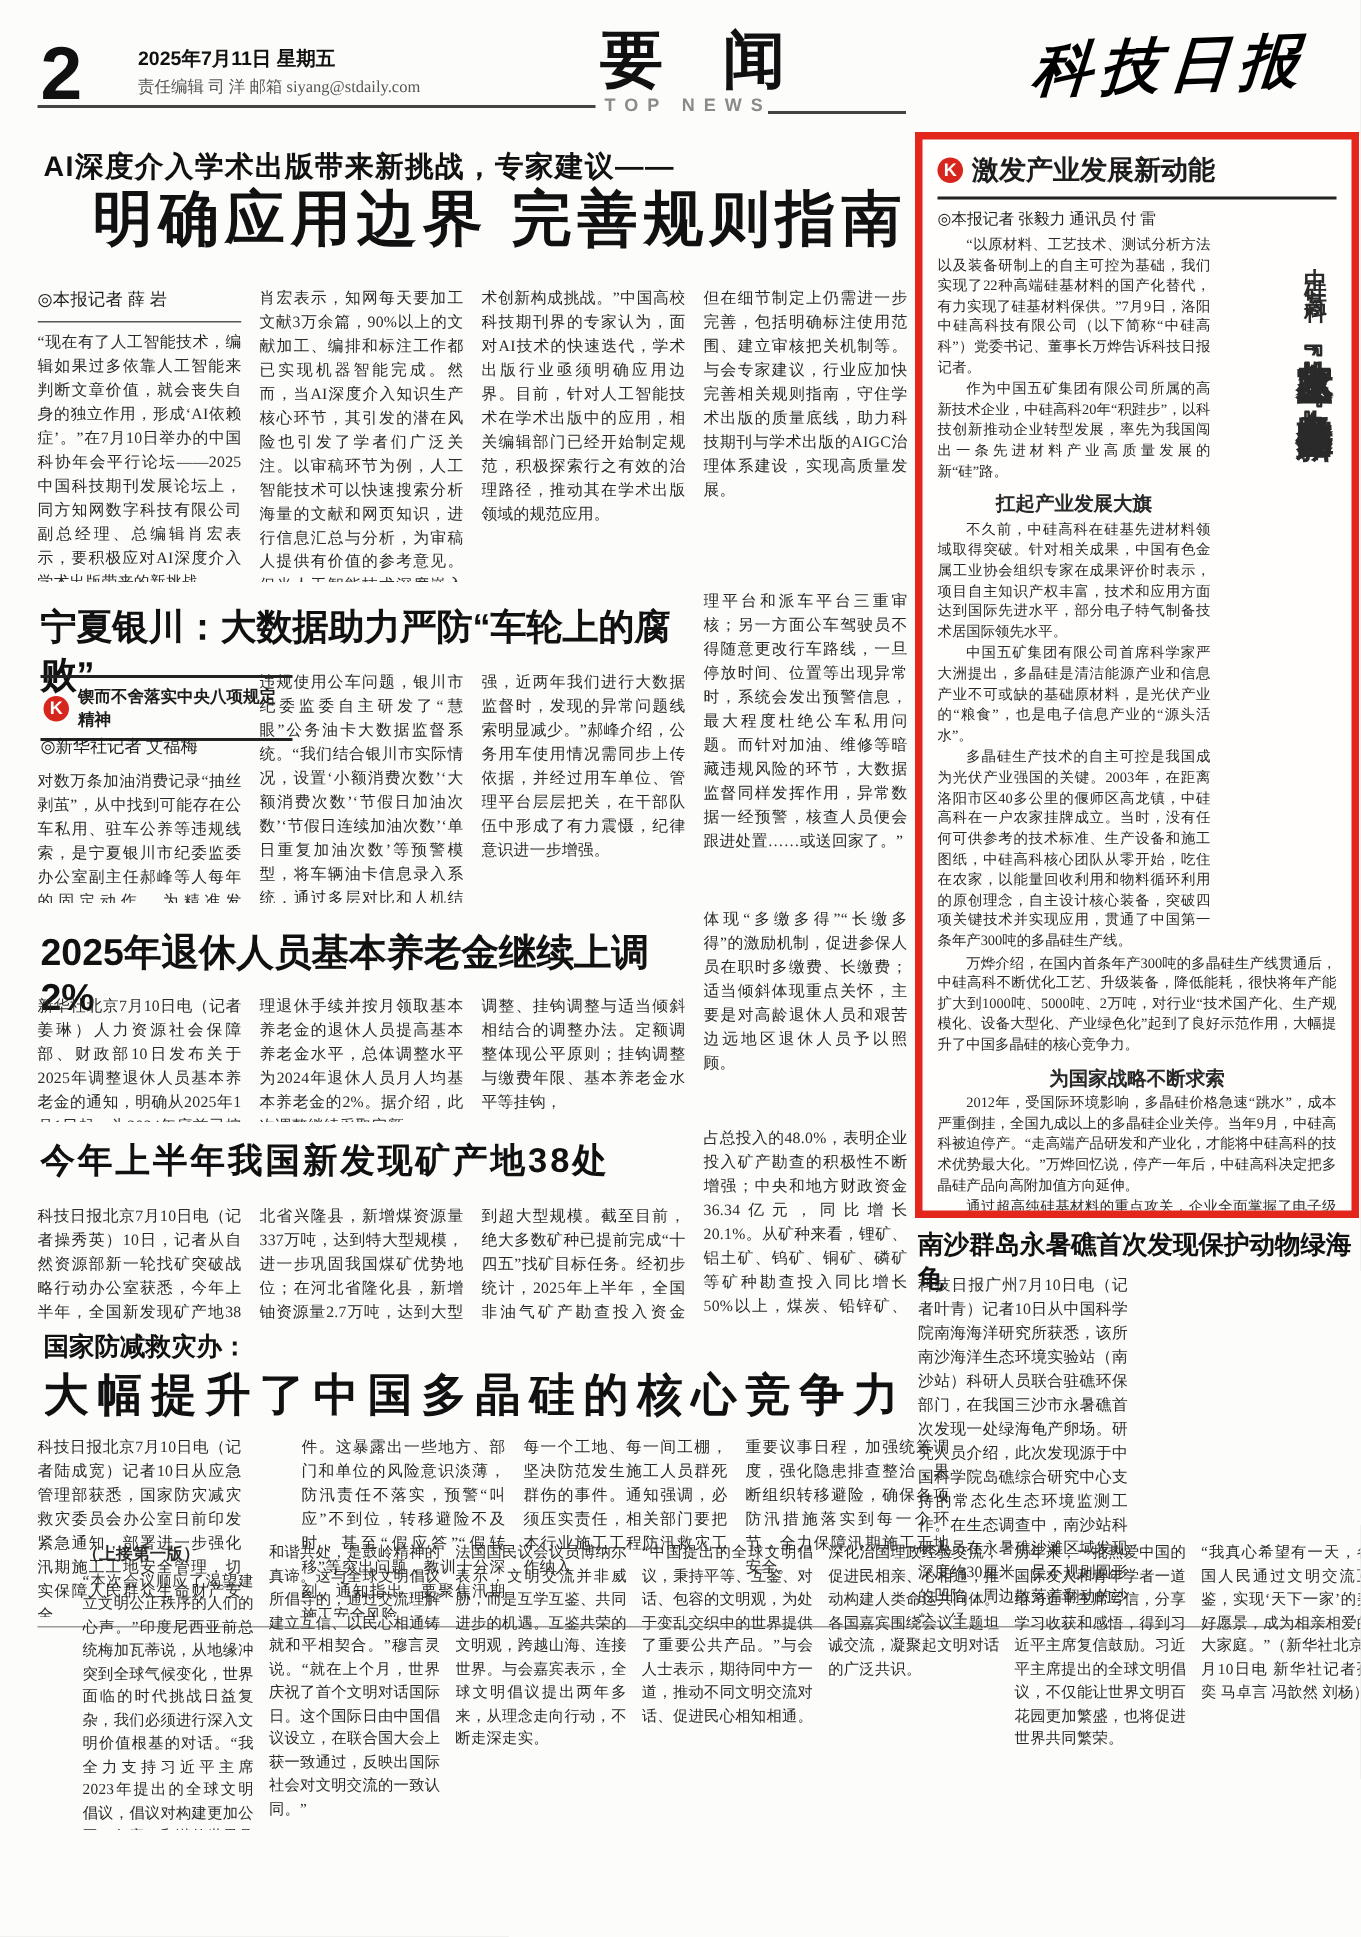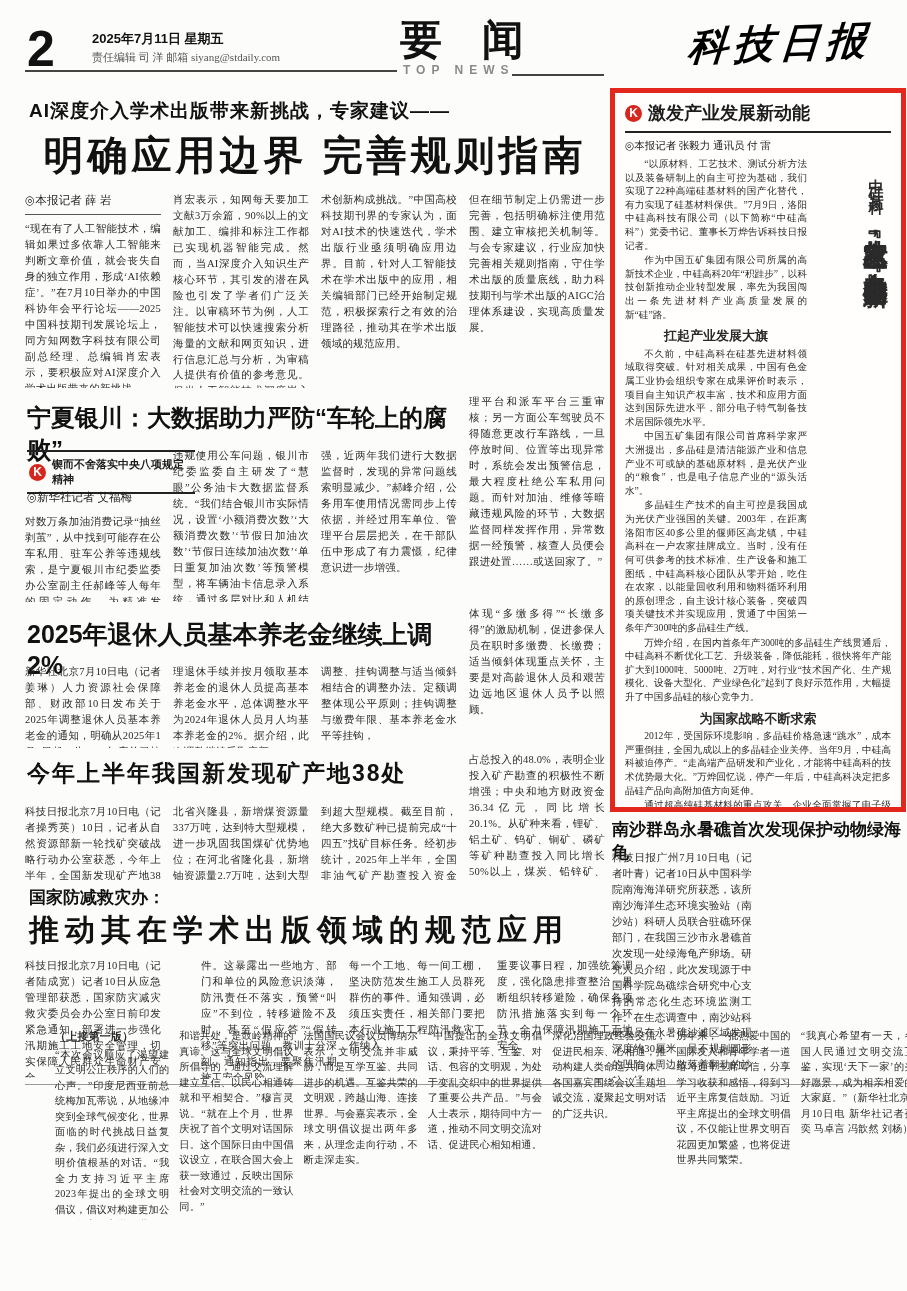--- a/index.html
+++ b/index.html
@@ -70,21 +70,21 @@
   <div class="abs hd date-line" style="left:92px; top:30px;">2025年7月11日 星期五</div>
   <div class="abs editor-line" style="left:92px; top:50px;">责任编辑 司 洋 邮箱 siyang@stdaily.com</div>
   <div class="rule" style="left:25px; top:70px; width:372px; height:2px;"></div>
   <div class="abs hd section-cn" style="left:400px; top:12px;">要 闻</div>
   <div class="abs section-en" style="left:403px; top:63px;">TOP NEWS</div>
   <div class="rule" style="left:512px; top:74px; width:92px; height:2px;"></div>
   <div class="abs masthead" style="left:688px; top:16px;">科技日报</div>
 
   <div class="abs" style="left:25px; top:96px; width:580px; height:294px;">
     <div class="hd h-kicker abs" style="left:4px; top:2px;">AI深度介入学术出版带来新挑战，专家建议——</div>
-    <div class="hd h-ai abs" style="left:0; top:32px; width:580px;">明确应用边界 完善规则指南</div>
+    <div class="hd h-ai abs" style="left:0; top:22px; width:580px;text-align:right;">明确应用边界 完善规则指南</div>
     <div class="colrow" style="left:0; top:96px;">
       <div class="col" style="height:196px;">
         <div class="byline">◎本报记者 薛 岩</div>
         <span>“现在有了人工智能技术，编辑如果过多依靠人工智能来判断文章价值，就会丧失自身的独立作用，形成‘AI依赖症’。”在7月10日举办的中国科协年会平行论坛——2025中国科技期刊发展论坛上，同方知网数字科技有限公司副总经理、总编辑肖宏表示，要积极应对AI深度介入学术出版带来的新挑战。</span>
       </div>
       <div class="col" style="height:196px;">肖宏表示，知网每天要加工文献3万余篇，90%以上的文献加工、编排和标注工作都已实现机器智能完成。然而，当AI深度介入知识生产核心环节，其引发的潜在风险也引发了学者们广泛关注。以审稿环节为例，人工智能技术可以快速搜索分析海量的文献和网页知识，进行信息汇总与分析，为审稿人提供有价值的参考意见。但当人工智能技术深度嵌入审稿流程，也可能带来新的风险。</div>
       <div class="col" style="height:196px;">术创新构成挑战。”中国高校科技期刊界的专家认为，面对AI技术的快速迭代，学术出版行业亟须明确应用边界。目前，针对人工智能技术在学术出版中的应用，相关编辑部门已经开始制定规范，积极探索行之有效的治理路径，推动其在学术出版领域的规范应用。</div>
       <div class="col" style="height:196px;">但在细节制定上仍需进一步完善，包括明确标注使用范围、建立审核把关机制等。与会专家建议，行业应加快完善相关规则指南，守住学术出版的质量底线，助力科技期刊与学术出版的AIGC治理体系建设，实现高质量发展。</div>
     </div>
   </div>
@@ -113,21 +113,21 @@
   <div class="abs" style="left:25px; top:752px; width:580px; height:130px;">
     <div class="hd h-min abs" style="left:2px; top:6px; width:440px;">今年上半年我国新发现矿产地38处</div>
     <div class="col abs" style="left:0; top:52px; width:136px; height:76px;">科技日报北京7月10日电（记者操秀英）10日，记者从自然资源部新一轮找矿突破战略行动办公室获悉，今年上半年，全国新发现矿产地38处，同比</div>
     <div class="col abs" style="left:148px; top:52px; width:136px; height:76px;">北省兴隆县，新增煤资源量337万吨，达到特大型规模，进一步巩固我国煤矿优势地位；在河北省隆化县，新增铀资源量2.7万吨，达到大型规模；在贵州省松桃县，新增资源量2288万吨，达到大型规模；金矿勘查高歌猛进，新增资源金81吨，累计新增远超</div>
     <div class="col abs" style="left:296px; top:52px; width:136px; height:76px;">到超大型规模。截至目前，绝大多数矿种已提前完成“十四五”找矿目标任务。经初步统计，2025年上半年，全国非油气矿产勘查投入资金69.93亿元，同比增长23.9%，战略性矿产探矿权出让581个，创十年来新高。</div>
     <div class="col abs" style="left:444px; top:0; width:136px; height:128px;">占总投入的48.0%，表明企业投入矿产勘查的积极性不断增强；中央和地方财政资金36.34亿元，同比增长20.1%。从矿种来看，锂矿、铝土矿、钨矿、铜矿、磷矿等矿种勘查投入同比增长50%以上，煤炭、铅锌矿、钽矿、金矿、石墨等矿种勘查投入也有不同程度增长。此外，自然资源部门加大了探矿权供给，2024</div>
   </div>
 
   <div class="abs" style="left:25px; top:884px; width:580px; height:198px;">
     <div class="hd h-smallkick abs" style="left:4px; top:2px;">国家防减救灾办：</div>
-    <div class="hd h-flood abs" style="left:4px; top:26px; width:576px;">推动其在学术出版领域的规范应用</div>
+    <div class="hd h-flood abs" style="left:4px; top:26px; width:576px;">大幅提升了中国多晶硅的核心竞争力</div>
     <div class="colrow" style="left:0; top:74px;">
       <div class="col" style="height:120px;">科技日报北京7月10日电（记者陆成宽）记者10日从应急管理部获悉，国家防灾减灾救灾委员会办公室日前印发紧急通知，部署进一步强化汛期施工工地安全管理，切实保障人民群众生命财产安全。</div>
       <div class="col" style="height:120px;margin-left:28px;">件。这暴露出一些地方、部门和单位的风险意识淡薄，防汛责任不落实，预警“叫应”不到位，转移避险不及时，甚至“假应答”“假转移”等突出问题，教训十分深刻。通知指出，要聚焦汛期施工安全风险，</div>
       <div class="col" style="height:120px;">每一个工地、每一间工棚，坚决防范发生施工人员群死群伤的事件。通知强调，必须压实责任，相关部门要把本行业施工工程防汛救灾工作纳入</div>
       <div class="col" style="height:120px;">重要议事日程，加强统筹调度，强化隐患排查整治，果断组织转移避险，确保各项防汛措施落实到每一个环节，全力保障汛期施工工地安全。</div>
     </div>
   </div>
 
   <div class="redbox">
     <div class="redbox-header">

